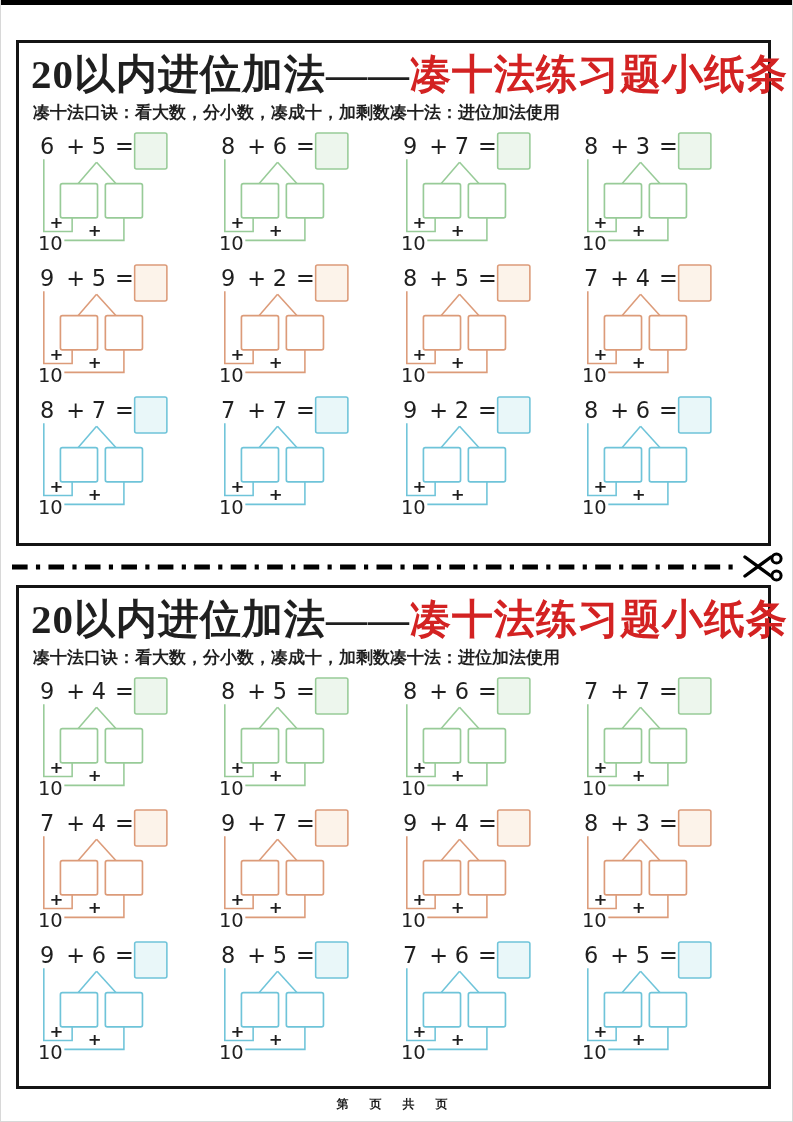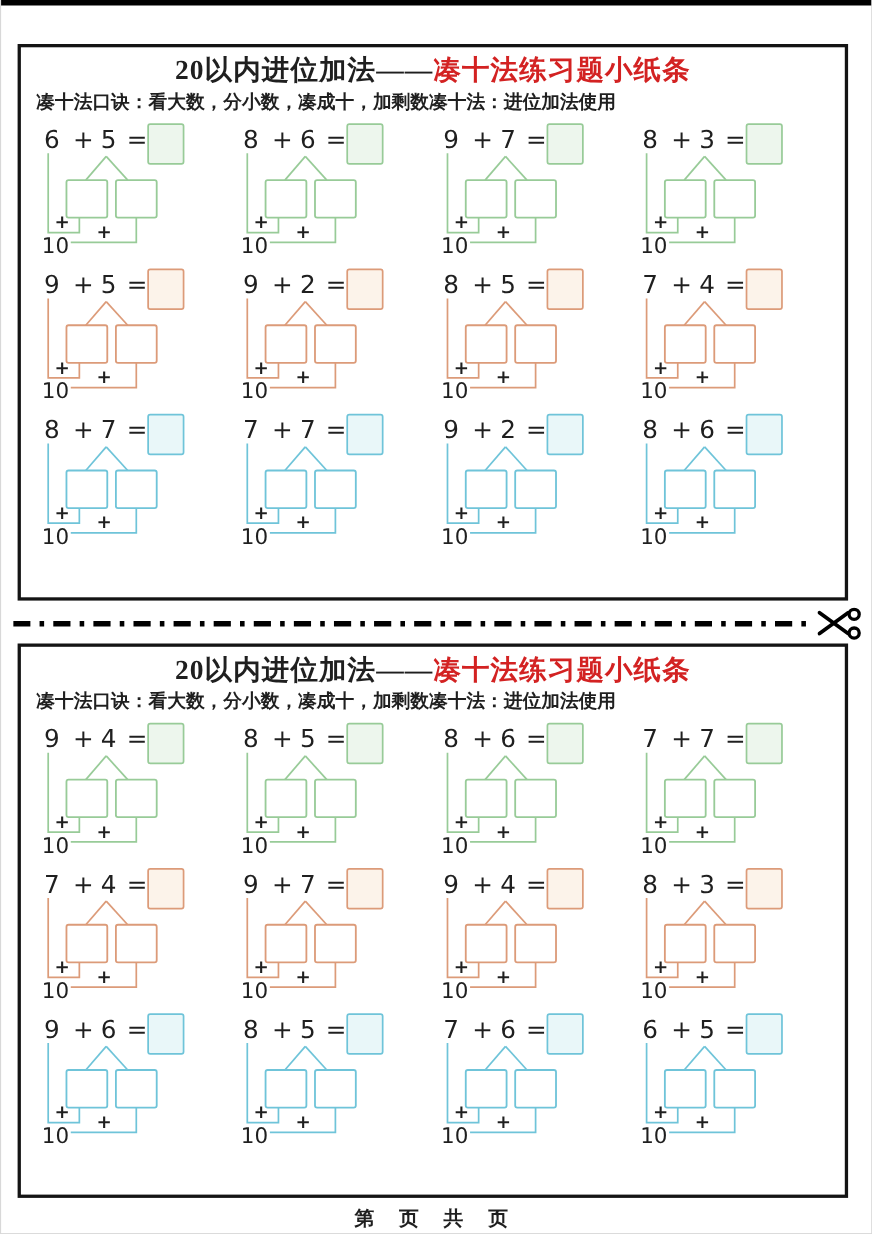--- a/index.html
+++ b/index.html
@@ -24,21 +24,21 @@
     border:3px solid #141414; background:#fff;
     box-sizing:border-box;
     padding:6px 12px 0 12px;
   }
   .section-1 { top:40px;  height:506px; }
   .section-2 { top:585px; height:504px; }
   .title {
     text-align:center;
     font-family:"Liberation Serif", serif;
     font-weight:bold;
-    font-size:25px;
+    font-size:41px;
     line-height:1.25;
     white-space:nowrap;
     letter-spacing:1px;
   }
   .title .red { color:#d32222; }
   .subtitle-row {
     display:flex; justify-content:flex-start; align-items:baseline;
     font-family:"Liberation Serif", serif;
     font-weight:bold;
     font-size:17px;
@@ -59,21 +59,21 @@
   .ten        { font-size:20px; fill:#1f1f1f; font-family:"DejaVu Sans", sans-serif; }
   .cutline {
     position:absolute; top:551px; left:12px; right:8px; height:32px;
     display:flex; align-items:center;
   }
   .cutline .dashes { flex:1; height:32px; }
   .scissors { width:42px; height:30px; margin-left:2px; flex:0 0 auto; }
   .footer {
     position:absolute; top:1096px; left:0; width:100%;
     text-align:center;
-    font-size:18px;
+    font-size:12px;
     font-weight:bold;
     letter-spacing:9px;
     font-family:"Liberation Serif", serif;
   }
 </style>
 </head>
 <body>
 
 <div class="topbar"></div>
 <div class="page-edge"></div>

